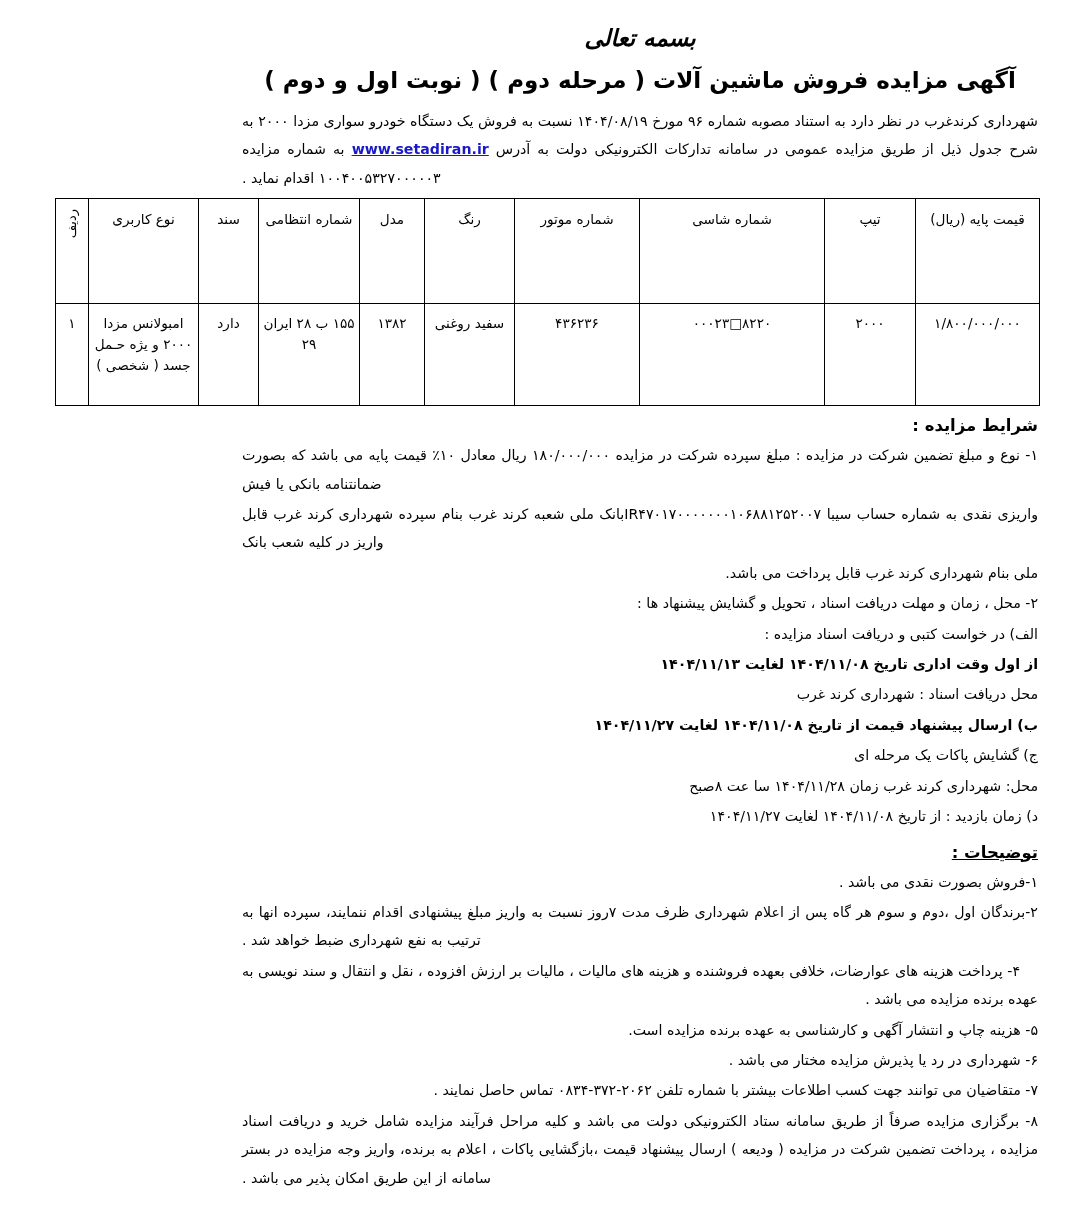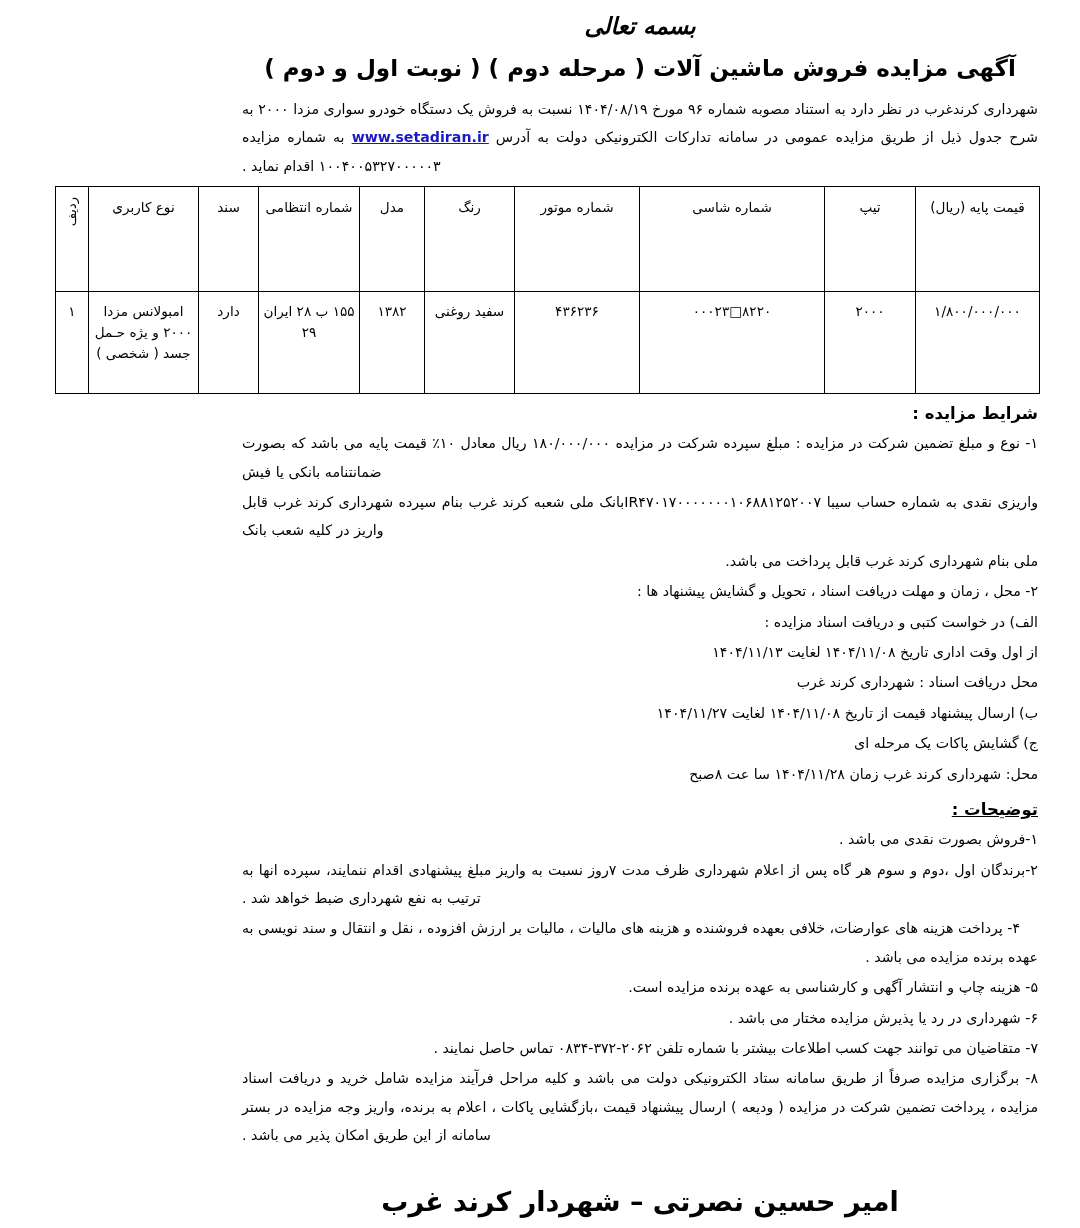--- a/index.html
+++ b/index.html
@@ -12,21 +12,21 @@
     height: 1228px;
     font-family: "DejaVu Sans", "Liberation Sans", sans-serif;
     color: #000000;
     direction: rtl;
   }
   .page {
     position: relative;
     width: 880px;
     height: 1228px;
     box-sizing: border-box;
-    padding: 0 40px;
+    padding: 12px 40px;
     margin-left: 12px;
   }
 
   
   .bismillah {
     text-align: center;
     font-family: "DejaVu Serif", "Liberation Serif", serif;
     font-size: 23px;
     font-style: italic;
     font-weight: 600;
@@ -124,21 +124,21 @@
     line-height: 2.0;
     text-align: justify;
     text-align-last: left;
     padding: 0 2px 2px 2px;
   }
   .para.rtl-line {
     text-align: right;
     text-align-last: right;
   }
   .para b, .bold {
-    font-weight: normal;
+    font-weight: bold;
   }
   .iban {
     direction: ltr;
     unicode-bidi: embed;
     display: inline-block;
   }
 
   
   .expl-item {
     font-size: 14.2px;
@@ -222,20 +222,21 @@
 
   <div class="para rtl-line">ملی بنام شهرداری کرند غرب  قابل پرداخت می باشد.</div>
 
   <div class="para rtl-line">۲- محل ، زمان و مهلت دریافت اسناد ، تحویل و گشایش پیشنهاد ها :</div>
   <div class="para rtl-line">الف) در خواست کتبی و دریافت اسناد مزایده :</div>
   <div class="para rtl-line bold">از اول وقت اداری تاریخ ۱۴۰۴/۱۱/۰۸ لغایت ۱۴۰۴/۱۱/۱۳</div>
   <div class="para rtl-line">محل دریافت اسناد :  شهرداری کرند غرب</div>
   <div class="para rtl-line bold">ب) ارسال پیشنهاد قیمت از تاریخ ۱۴۰۴/۱۱/۰۸ لغایت ۱۴۰۴/۱۱/۲۷</div>
   <div class="para rtl-line">ج) گشایش پاکات یک مرحله ای</div>
   <div class="para rtl-line">محل: شهرداری کرند غرب زمان ۱۴۰۴/۱۱/۲۸ سا عت ۸صبح</div>
+  <div class="para rtl-line">د) زمان بازدید : از تاریخ ۱۴۰۴/۱۱/۰۸ لغایت ۱۴۰۴/۱۱/۲۷</div>
 
   <div class="section-label underline">
     <span class="txt">توضیحات :</span>
   </div>
 
   <div class="expl-item short">۱-فروش بصورت نقدی می باشد .</div>
   <div class="expl-item">۲-برندگان اول ،دوم و سوم  هر گاه  پس از اعلام شهرداری ظرف مدت ۷روز نسبت به واریز مبلغ پیشنهادی اقدام ننمایند، سپرده انها به ترتیب به نفع شهرداری ضبط خواهد شد .</div>
   <div class="expl-item short">۴- پرداخت هزینه های عوارضات، خلافی بعهده فروشنده و هزینه های مالیات ، مالیات بر ارزش افزوده ، نقل و انتقال و سند نویسی به عهده برنده مزایده می باشد .</div>
   <div class="expl-item short">۵- هزینه چاپ و انتشار آگهی  و کارشناسی به عهده برنده مزایده است.</div>
   <div class="expl-item short">۶- شهرداری در رد یا پذیرش مزایده مختار می باشد .</div>

